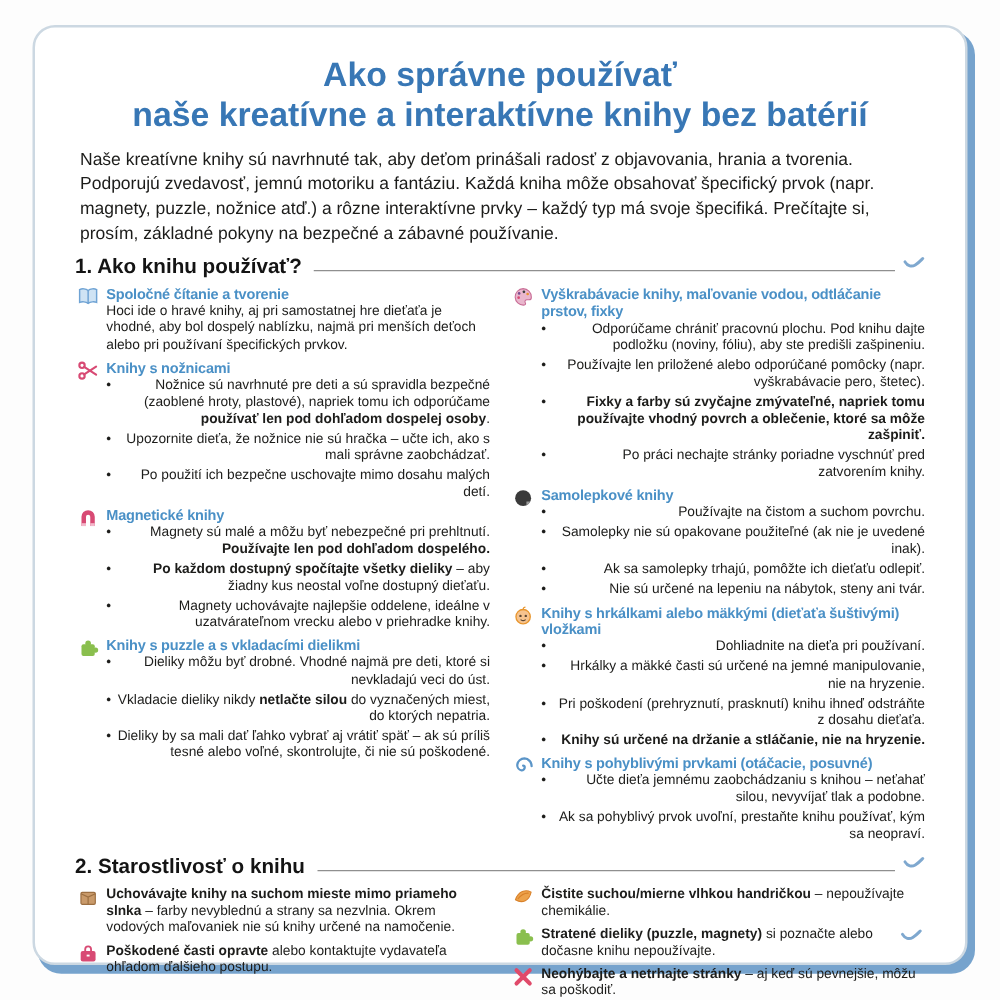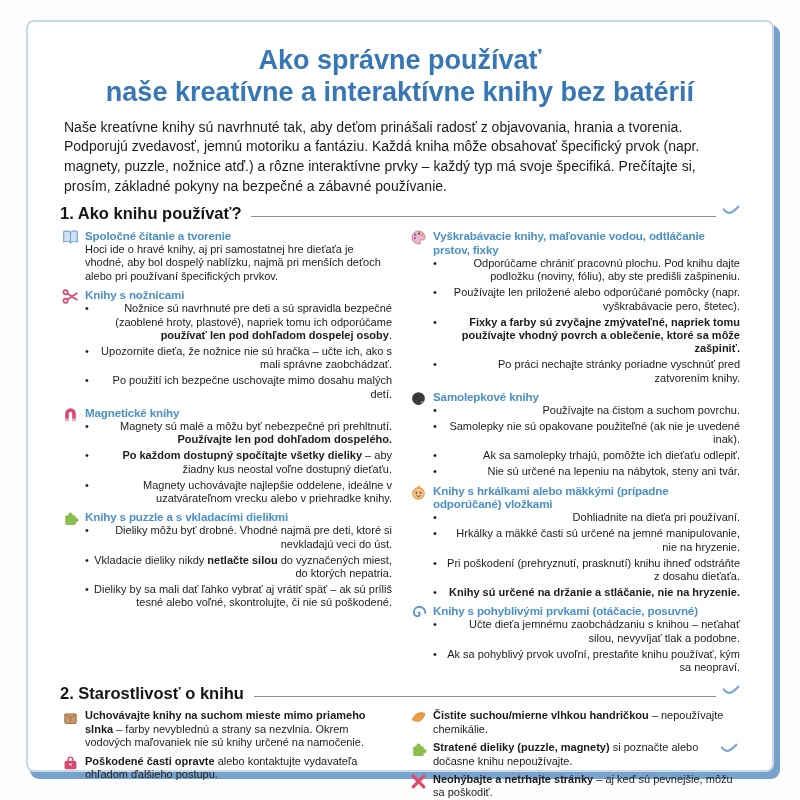--- a/index.html
+++ b/index.html
@@ -1,19 +1,19 @@
 <!DOCTYPE html>
 <html><head>
 <meta charset="utf-8">
 <style>
   html,body{margin:0;padding:0;}
   body{width:800px;height:800px;background:#fdfdfd;position:relative;overflow:hidden;
        font-family:"Liberation Sans",sans-serif;color:#1c1c1a;}
   .card{position:absolute;left:26px;top:20px;width:748px;height:752px;box-sizing:border-box;
-        background:#fff;border:2px solid #ccd8e2;border-radius:8px;
+        background:#fff;border:2px solid #ccd8e2;border-radius:18px;
         box-shadow:5px 6px 0 1px #76a3cd;padding:16px 32px 18px;}
   h1{color:#3877b5;text-align:center;font-size:27px;line-height:1.2;margin:6px 0 9px;font-weight:bold;}
   .intro{font-size:14px;line-height:1.4;text-align:left;margin:4px 4px 8px;}
   .sec-head{display:flex;align-items:center;margin:5px 0 3px;}
   .sec-head h2{font-size:16.5px;margin:0;color:#141414;white-space:nowrap;}
   .sec-head .rule{flex:1;border-bottom:1.4px solid #8f8f8f;margin:0 6px 0 10px;transform:translateY(3px);}
   .sec-head .check{width:18px;height:12px;transform:translateY(-4px);flex:0 0 auto;}
   .cols{display:flex;gap:16px;}
   .col{flex:1;min-width:0;}
   .item{position:relative;padding-left:25px;margin:3px 0 5px;}
@@ -143,21 +143,21 @@
             <div class="item">
               <span class="icn">
                 <svg viewBox="0 0 16 16">
                   <circle cx="8" cy="8.8" r="5.4" fill="#f6c38e" stroke="#e8962e" stroke-width="1"></circle>
                   <circle cx="6" cy="8.2" r=".9" fill="#5a4632"></circle>
                   <circle cx="10" cy="8.2" r=".9" fill="#5a4632"></circle>
                   <path d="M6.4 11.2q1.6 1.3 3.2 0" stroke="#5a4632" stroke-width=".9" fill="none" stroke-linecap="round"></path>
                   <path d="M8 3.4q0-1.6 1.4-1.8" stroke="#e8962e" stroke-width="1" fill="none" stroke-linecap="round"></path>
                 </svg>
               </span>
-              <h3>Knihy s hrkálkami alebo mäkkými (prípadne odporúčané) vložkami</h3>
+              <h3>Knihy s hrkálkami alebo mäkkými (dieťaťa šuštivými) vložkami</h3>
               <ul>
                 <li>Dohliadnite na dieťa pri používaní.</li>
                 <li>Hrkálky a mäkké časti sú určené na jemné manipulovanie, nie na hryzenie.</li>
                 <li>Pri poškodení (prehryznutí, prasknutí) knihu ihneď odstráňte z dosahu dieťaťa.</li>
                 <li><b>Knihy sú určené na držanie a stláčanie, nie na hryzenie.</b></li>
               </ul>
             </div>
             <div class="item">
               <span class="icn">
                 <svg viewBox="0 0 16 16">

